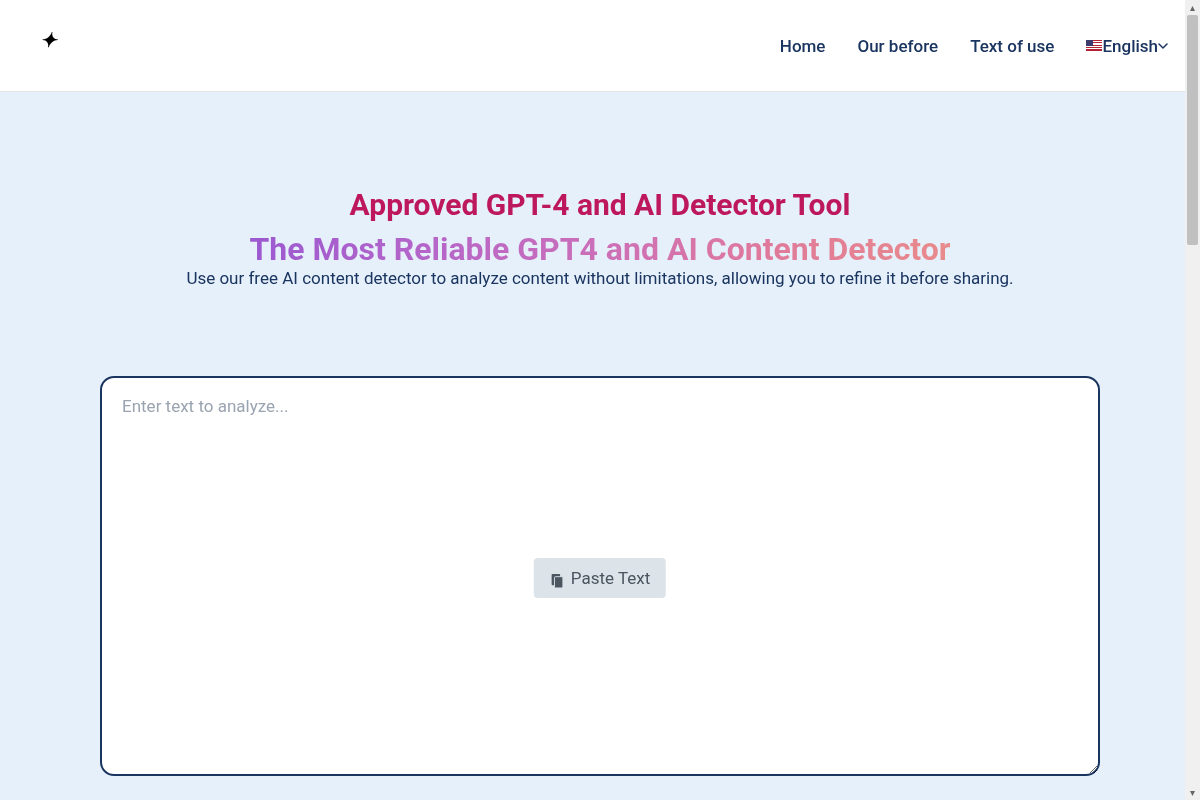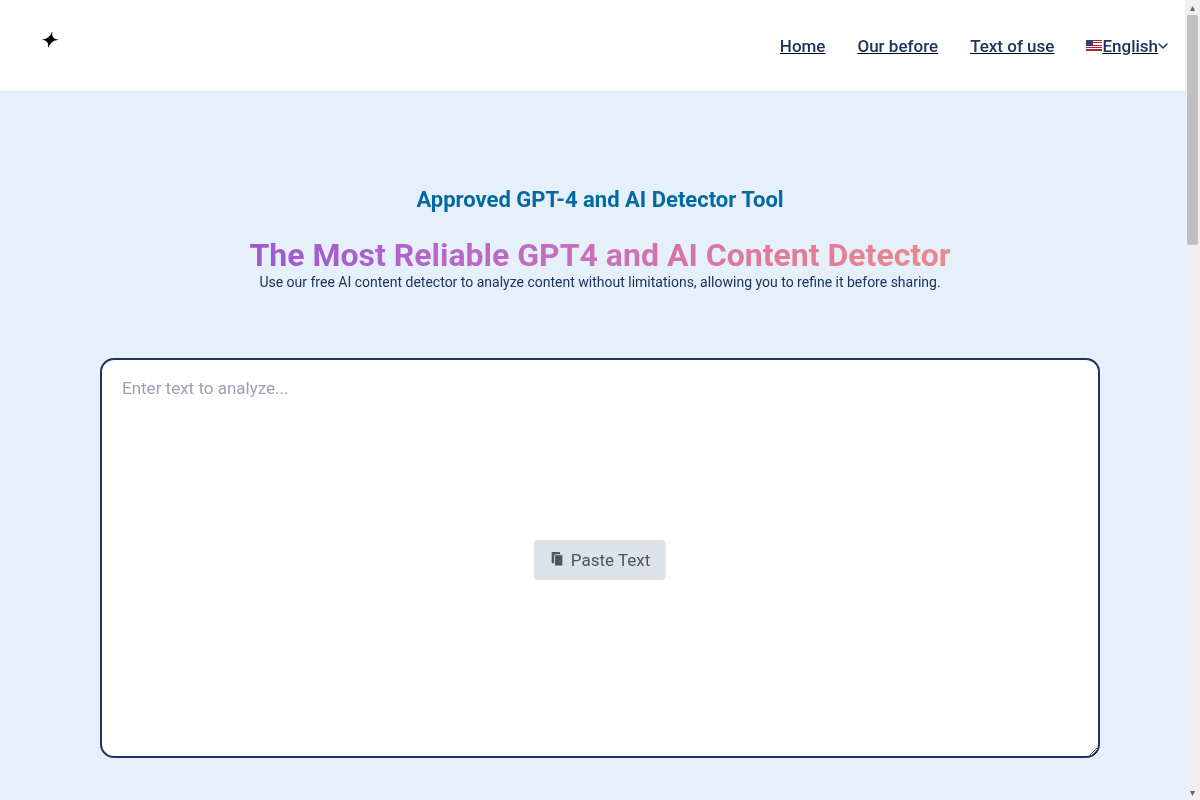--- a/index.html
+++ b/index.html
@@ -37,21 +37,20 @@
       display: inline-block;
       margin-right: 2px;
       font-size: 20px;
       position: relative;
       top: -6px;
     }
     .nav {
       display: flex;
       align-items: center;
       gap: 32px;
-      text-decoration: underline;
     }
     .nav-link {
       color: #1a3560;
       font-size: 17px;
       font-weight: 500;
       text-decoration: none;
       cursor: pointer;
     }
     .lang-selector {
       display: flex;
@@ -87,38 +86,38 @@
     }
     .chevron-down svg {
       width: 10px;
       height: 6px;
     }
     .main {
       padding-top: 95px;
       text-align: center;
     }
     .title-1 {
-      font-size: 22px;
+      font-size: 30px;
       font-weight: 700;
-      color: #0369a1;
-      margin-bottom: 24px;
+      color: #be185d;
+      margin-bottom: 8px;
     }
     .title-2 {
       font-size: 32px;
       font-weight: 700;
       background: linear-gradient(90deg, #9b59d0 0%, #b565c9 25%, #cc6fb8 50%, #e07a9a 75%, #e88b8b 100%);
       -webkit-background-clip: text;
       background-clip: text;
       -webkit-text-fill-color: transparent;
       display: inline-block;
     }
     .subtitle {
-      font-size: 14px;
+      font-size: 17px;
       color: #1a3560;
-      margin-bottom: 68px;
+      margin-bottom: 88px;
     }
     .textarea-wrapper {
       width: 1000px;
       margin: 0 auto;
       position: relative;
     }
     .analyze-textarea {
       width: 100%;
       height: 400px;
       border: 2px solid #1a3560;
@@ -138,21 +137,21 @@
       top: 50%;
       left: 50%;
       transform: translate(-50%, -50%);
       background: #dce3e9;
       border: none;
       border-radius: 4px;
       padding: 10px 16px;
       font-size: 17px;
       color: #4a5560;
       display: flex;
-      align-items: flex-start;
+      align-items: flex-end;
       gap: 6px;
       cursor: pointer;
       font-family: inherit;
     }
     .paste-icon {
       width: 15px;
       height: 16px;
       display: inline-block;
     }
     .scrollbar-track {

